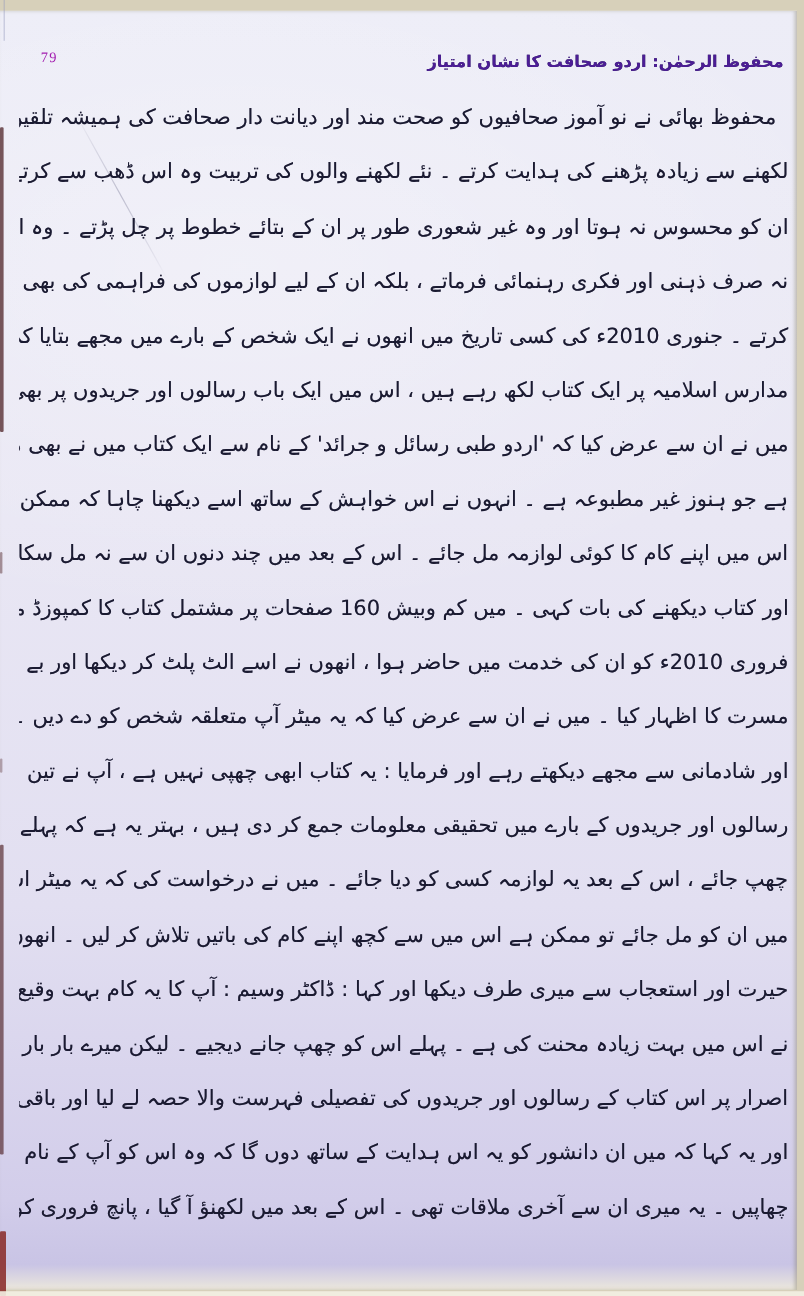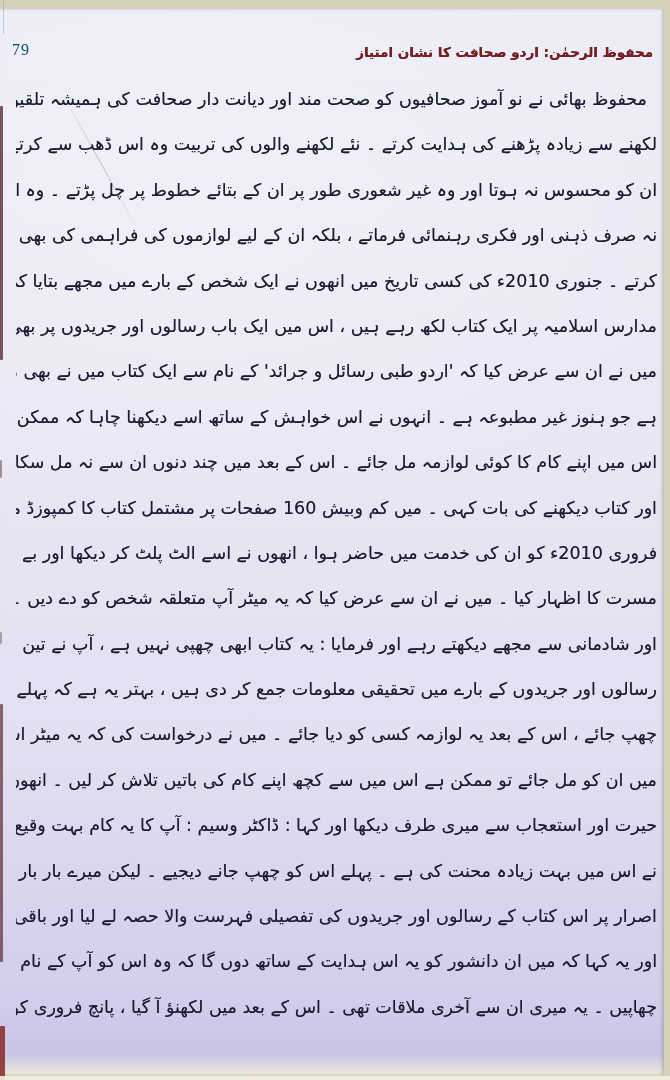--- a/index.html
+++ b/index.html
@@ -8,27 +8,27 @@
     background:#d7d0ba;font-family:"DejaVu Sans",sans-serif;
   }
   .page{
     position:absolute;left:0;top:9px;right:6px;bottom:5px;
     background:
       radial-gradient(ellipse 900px 500px at 30% 20%, rgba(255,255,255,.28), rgba(255,255,255,0) 60%),
       linear-gradient(180deg,#ededf7 0%, #e9e7f4 40%, #e2dff1 70%, #d2cdea 93%, #c9c4e5 98%, #ece8dc 100%);
     box-shadow:inset -2px 0 3px rgba(120,115,90,.35);
   }
   .page-number{
-    position:absolute;top:41px;left:12px;
-    font-size:16px;letter-spacing:1px;color:#0c4a6e;
+    position:absolute;top:41px;left:34px;
+    font-size:12px;letter-spacing:1px;color:#a21caf;
     font-family:"Liberation Serif","DejaVu Serif",serif;
   }
   .running-title{
     position:absolute;top:44px;right:17px;direction:rtl;
-    font-size:13.5px;font-weight:bold;color:#7f1d1d;
+    font-size:13.5px;font-weight:bold;color:#4c1d95;
     text-shadow:0 0 .4px #29294e;
   }
   .body-text{
     position:absolute;top:77px;left:16px;right:13px;direction:rtl;
     color:#1a1a31;
   }
   .line{
     height:45.4px;line-height:45.4px;font-size:17.5px;
     text-align:justify;text-align-last:justify;text-justify:inter-word;
     overflow:hidden;white-space:nowrap;

